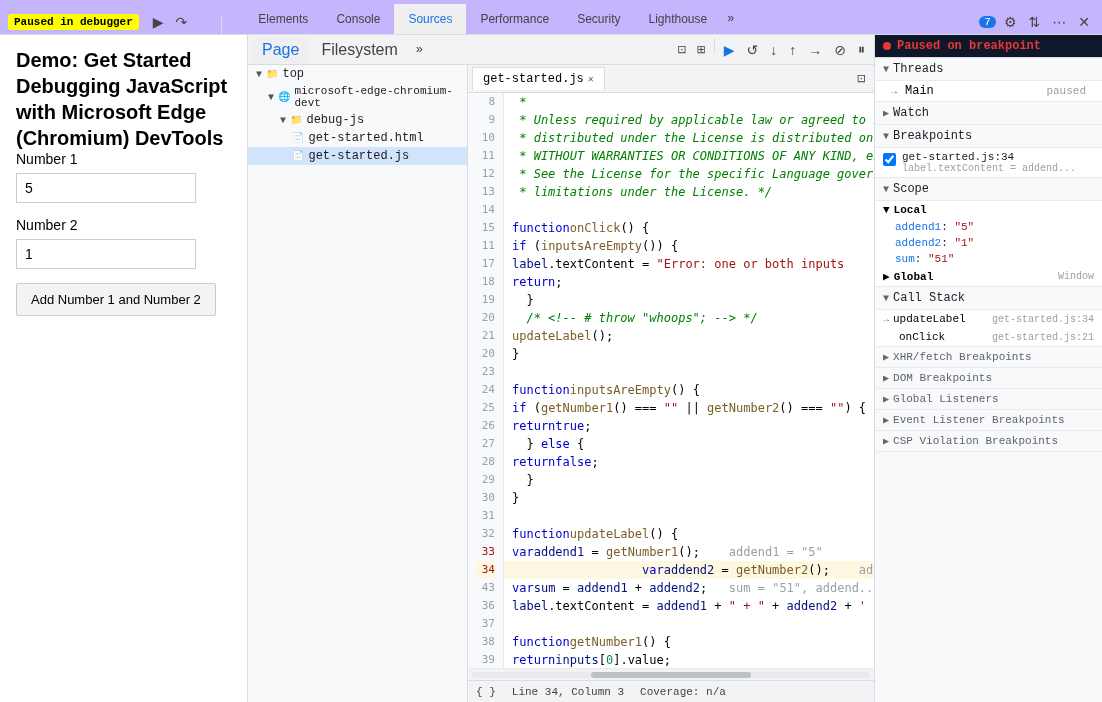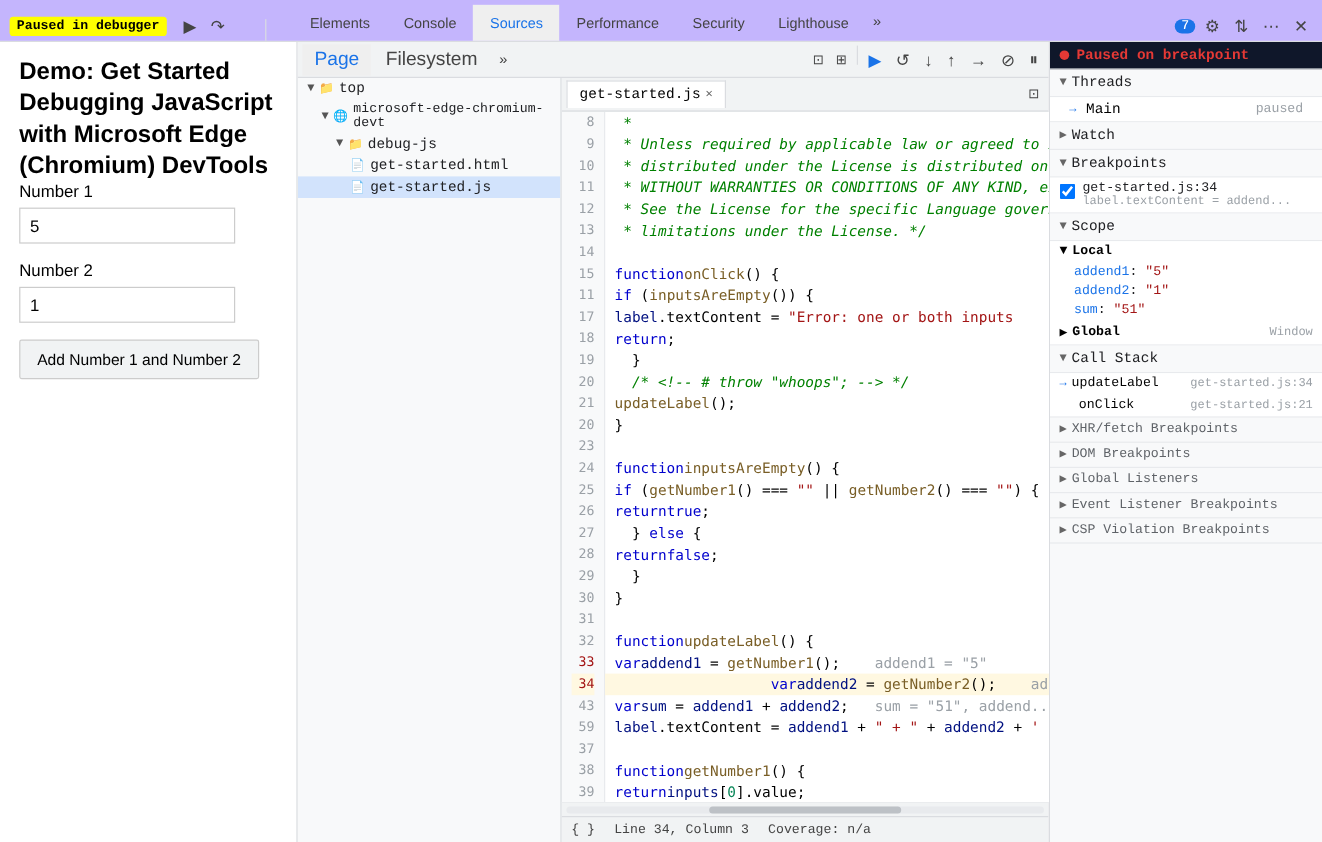--- a/index.html
+++ b/index.html
@@ -262,21 +262,21 @@
               <div class="line-number">26</div>
               <div class="line-number">27</div>
               <div class="line-number">28</div>
               <div class="line-number">29</div>
               <div class="line-number">30</div>
               <div class="line-number">31</div>
               <div class="line-number">32</div>
               <div class="line-number" style="color:#a31515;">33</div>
               <div class="line-number" style="background:#fff8e1;color:#a31515;">34</div>
               <div class="line-number">43</div>
-              <div class="line-number">59</div>
+              <div class="line-number">36</div>
               <div class="line-number">37</div>
               <div class="line-number">38</div>
               <div class="line-number">39</div>
 
             </div>
             <div class="code-lines">
               <div class="code-line"><span class="comment"> *</span></div>
               <div class="code-line"><span class="comment"> * Unless required by applicable law or agreed to i</span></div>
               <div class="code-line"><span class="comment"> * distributed under the License is distributed on</span></div>
               <div class="code-line"><span class="comment"> * WITHOUT WARRANTIES OR CONDITIONS OF ANY KIND, ei</span></div>

